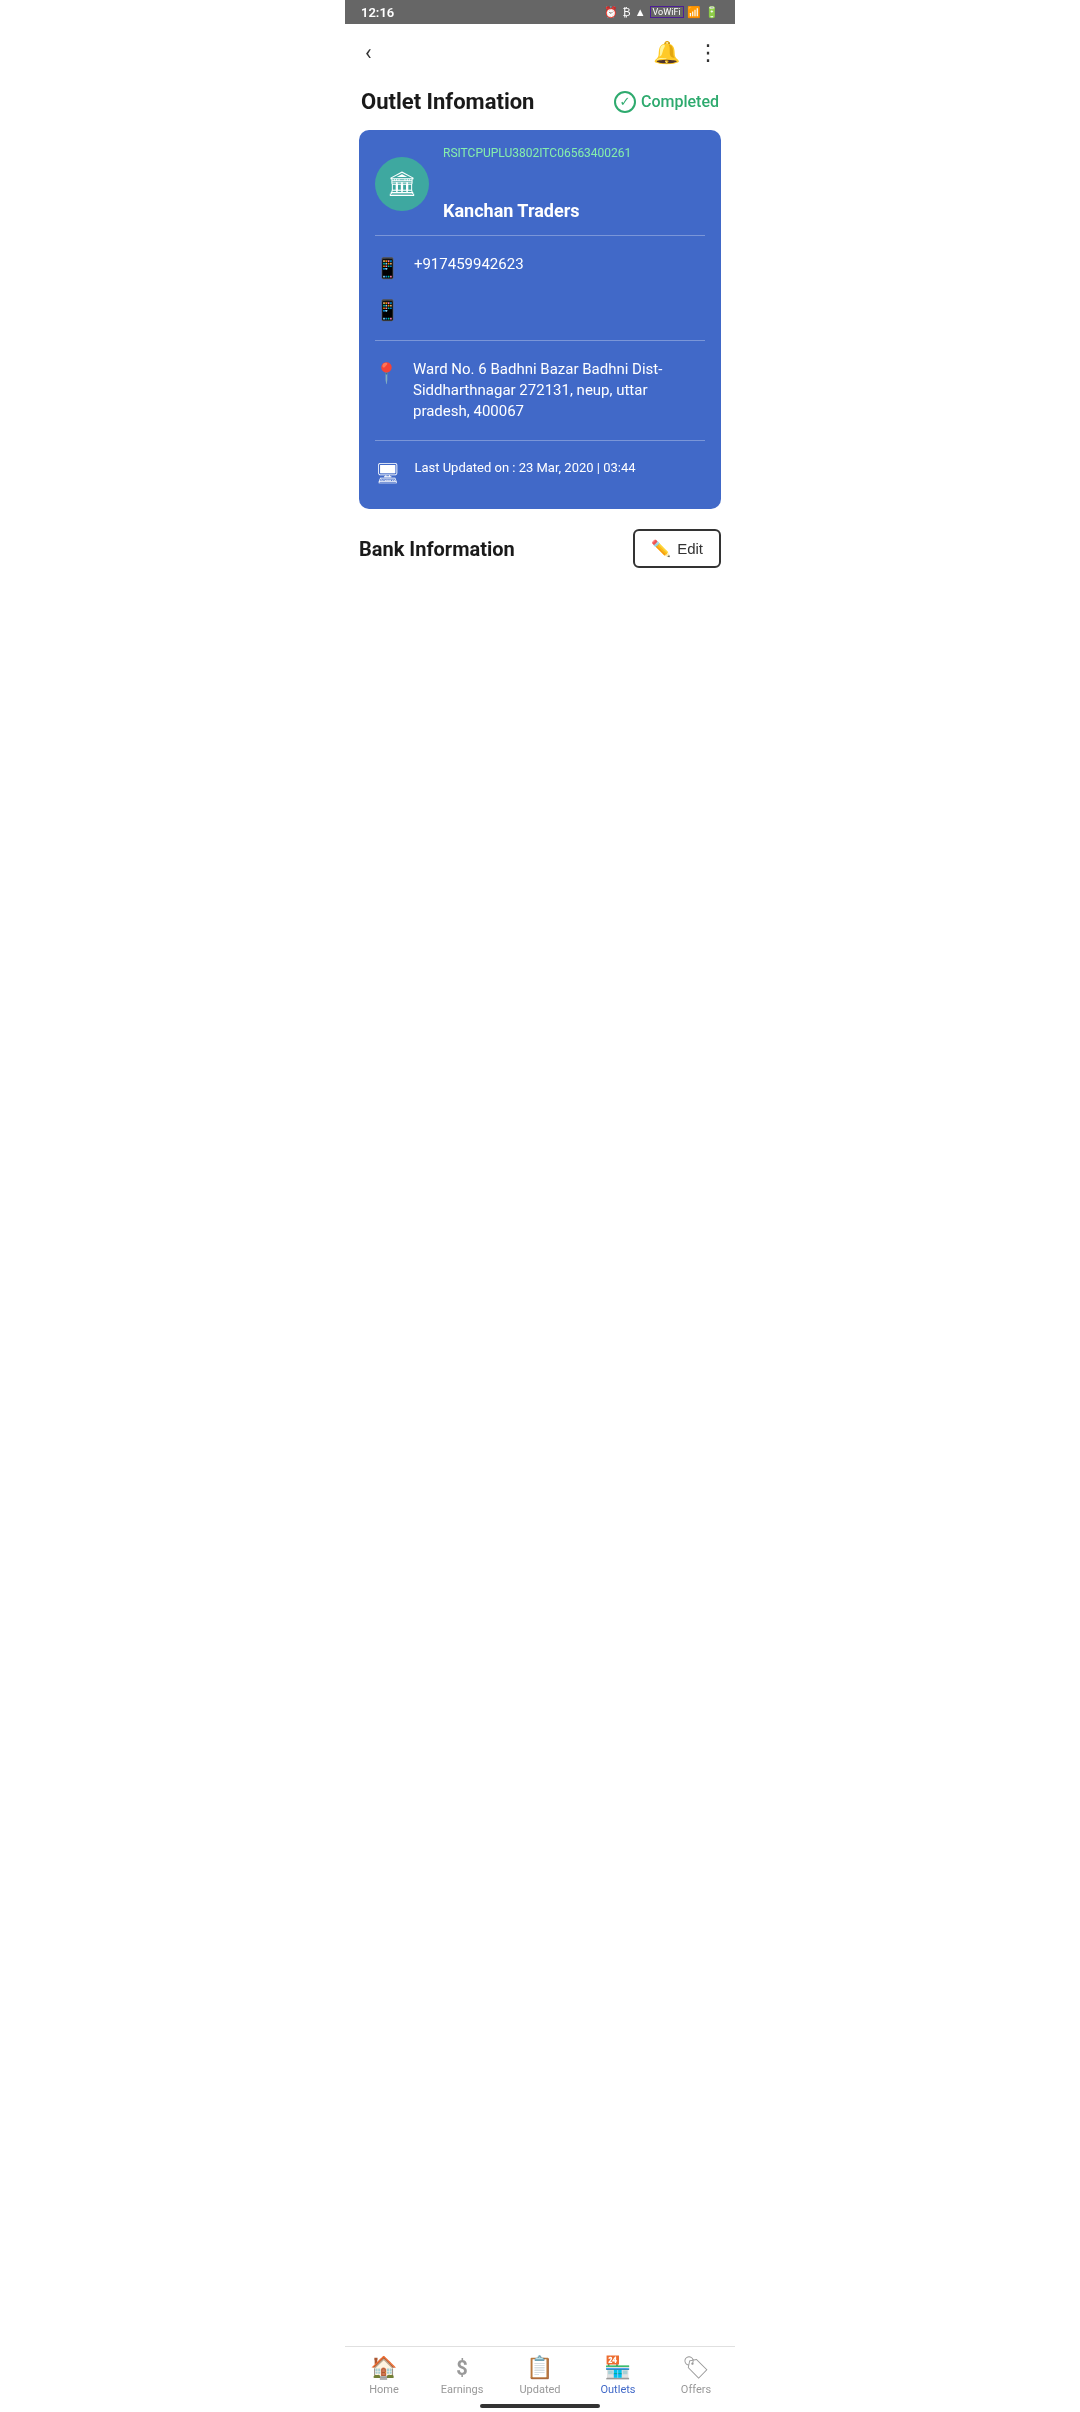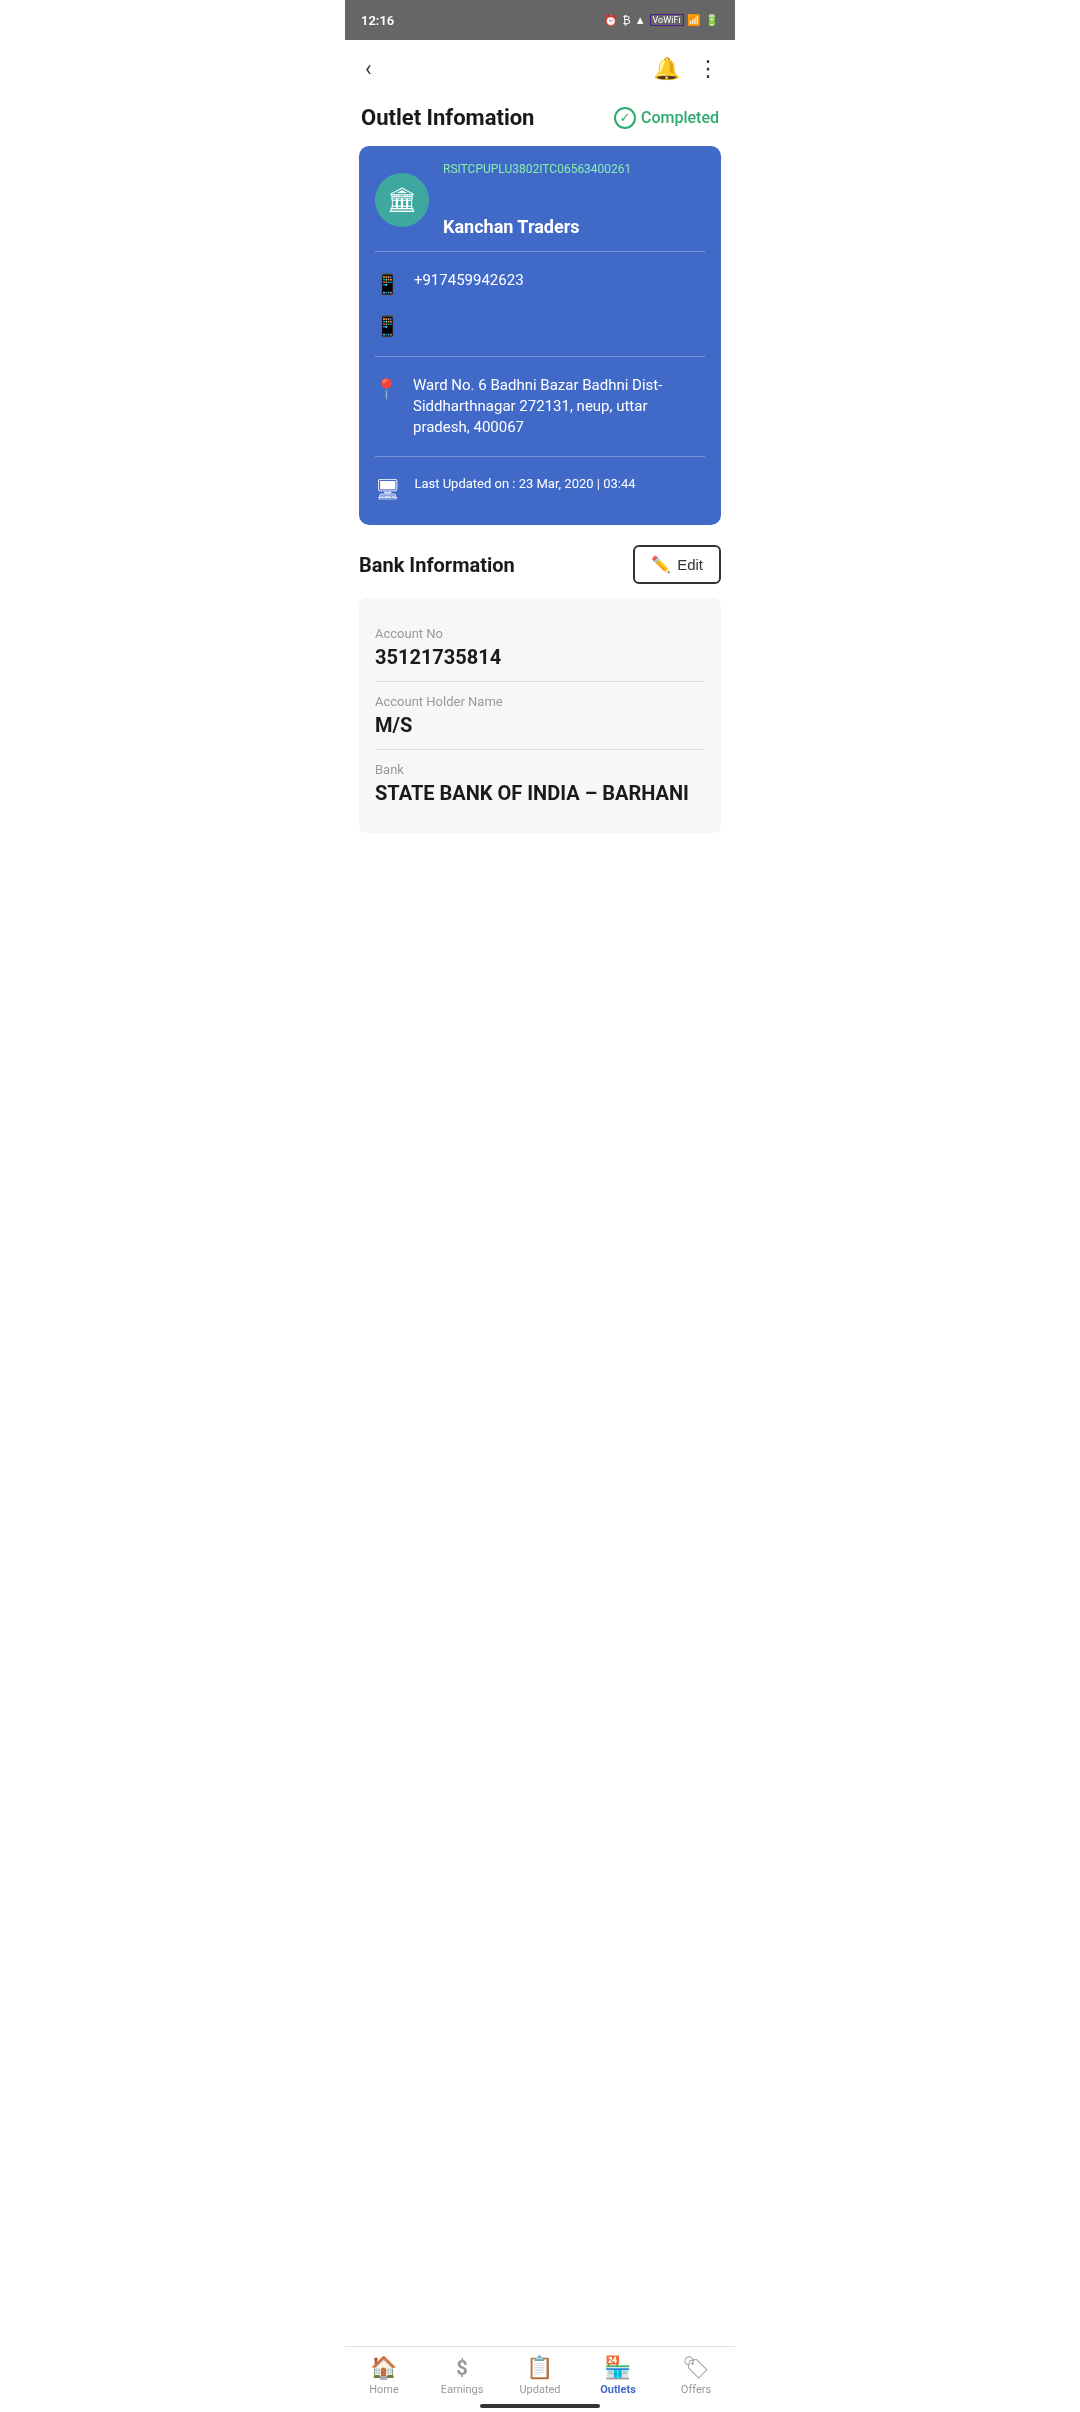--- a/index.html
+++ b/index.html
@@ -14,21 +14,21 @@
     }
 
     
     .status-bar {
       background: #666;
       color: #fff;
       display: flex;
       justify-content: space-between;
       align-items: center;
       padding: 6px 16px;
-      height: 40px;
+      height: 24px;
     }
     .status-time {
       font-size: 13px;
       font-weight: 600;
     }
     .status-icons {
       display: flex;
       align-items: center;
       gap: 4px;
       font-size: 11px;
@@ -245,21 +245,21 @@
     }
     .nav-item-icon.active {
       color: #4169c8;
     }
     .nav-item-label {
       font-size: 11px;
       color: #999;
     }
     .nav-item-label.active {
       color: #4169c8;
-      font-weight: 700;
+      font-weight: 400;
     }
 
     
     .bottom-indicator {
       position: fixed;
       bottom: 4px;
       left: 50%;
       transform: translateX(-50%);
       width: 120px;
       height: 4px;
@@ -344,37 +344,20 @@
 
   <div class="bank-section">
     <div class="bank-header">
       <h2 class="bank-title">Bank Information</h2>
       <button class="edit-button">
         <span class="edit-icon">✏️</span>
         <span>Edit</span>
       </button>
     </div>
 
-    <div class="bank-card">
-
-      <div class="bank-field">
-        <div class="field-label">Account No</div>
-        <div class="field-value">35121735814</div>
-      </div>
-
-      <div class="bank-field">
-        <div class="field-label">Account Holder Name</div>
-        <div class="field-value">M/S</div>
-      </div>
-
-      <div class="bank-field">
-        <div class="field-label">Bank</div>
-        <div class="field-value">STATE BANK OF INDIA – BARHANI</div>
-      </div>
-    </div>
   </div>
 </div>
 
 <div class="bottom-nav">
   <div class="nav-item">
     <span class="nav-item-icon">🏠</span>
     <span class="nav-item-label">Home</span>
   </div>
   <div class="nav-item">
     <span class="nav-item-icon" style="font-size:20px;font-weight:bold;">$</span>

